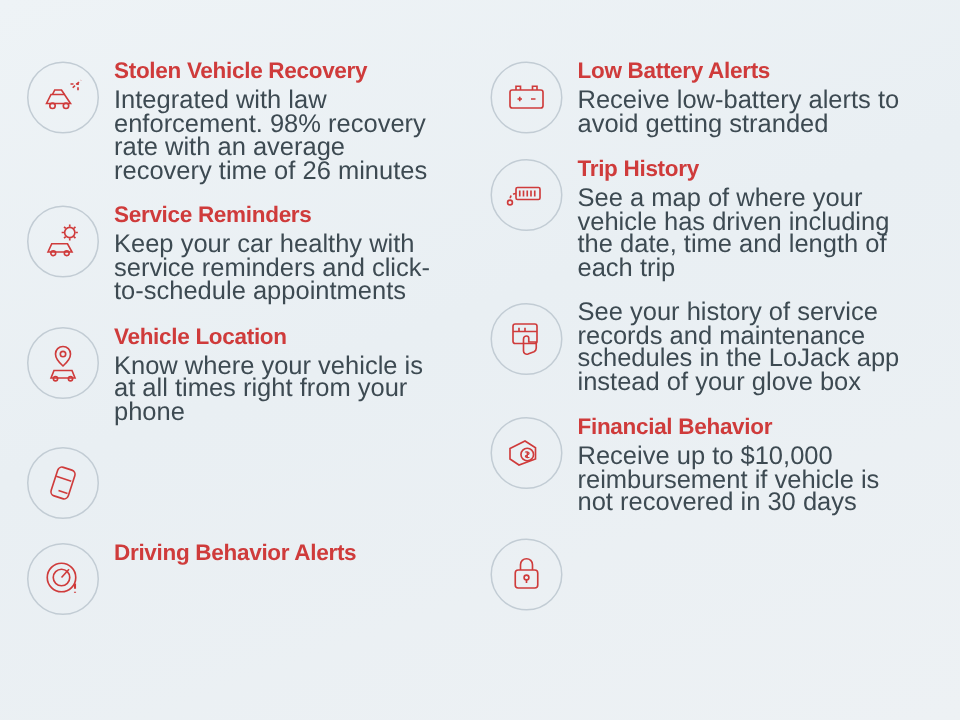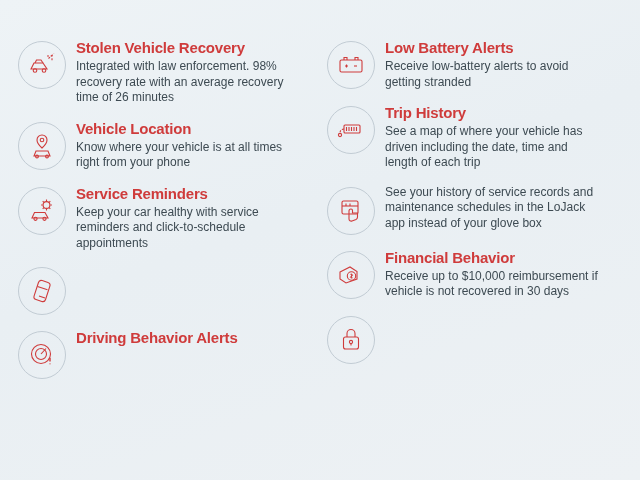--- a/index.html
+++ b/index.html
@@ -61,21 +61,21 @@
   .f-title {
     color: #cf3b3b;
     font-size: 15px;
     font-weight: bold;
     line-height: 18px;
     margin: 0 0 2px 0;
     letter-spacing: -0.2px;
   }
   .f-desc {
     color: #3d4a52;
-    font-size: 12px;
+    font-size: 17px;
     line-height: 15.5px;
     margin: 0;
     max-width: 215px;
   }
 </style>
 </head>
 <body>
 
 <div class="page">
   <div class="columns">
@@ -95,46 +95,46 @@
         </div>
         <div class="text-block">
           <p class="f-title">Stolen Vehicle Recovery</p>
           <p class="f-desc">Integrated with law enforcement. 98% recovery rate with an average recovery time of 26 minutes</p>
         </div>
       </div>
 
       <div class="feature">
         <div class="icon-wrap">
           <svg width="28" height="28" viewBox="0 0 28 28" fill="none" stroke="#cf3b3b" stroke-width="1.1">
+            <circle cx="18.5" cy="8" r="3.4"></circle>
+            <path d="M18.5 2.6 L18.5 4.2 M18.5 11.8 L18.5 13.4 M13.1 8 L14.7 8 M22.3 8 L23.9 8 M14.7 4.2 L15.8 5.3 M21.2 10.7 L22.3 11.8 M22.3 4.2 L21.2 5.3 M15.8 10.7 L14.7 11.8"></path>
+            <path d="M4 21 L6.5 15.5 L17 15.5 L20 21 Z"></path>
+            <circle cx="7.5" cy="21.8" r="1.6"></circle>
+            <circle cx="16.5" cy="21.8" r="1.6"></circle>
+          </svg>
+        </div>
+        <div class="text-block">
+          <p class="f-title">Service Reminders</p>
+          <p class="f-desc">Keep your car healthy with service reminders and click-to-schedule appointments</p>
+        </div>
+      </div>
+
+      <div class="feature">
+        <div class="icon-wrap">
+          <svg width="28" height="28" viewBox="0 0 28 28" fill="none" stroke="#cf3b3b" stroke-width="1.1">
             <path d="M14 3 C11.2 3 9 5.2 9 8 C9 11.6 14 16 14 16 C14 16 19 11.6 19 8 C19 5.2 16.8 3 14 3 Z"></path>
             <circle cx="14" cy="8" r="1.8"></circle>
             <path d="M6 24 L8 19 L20 19 L22 24 Z"></path>
             <circle cx="9" cy="24.5" r="1.4"></circle>
             <circle cx="19" cy="24.5" r="1.4"></circle>
           </svg>
         </div>
         <div class="text-block">
           <p class="f-title">Vehicle Location</p>
           <p class="f-desc">Know where your vehicle is at all times right from your phone</p>
-        </div>
-      </div>
-
-      <div class="feature">
-        <div class="icon-wrap">
-          <svg width="28" height="28" viewBox="0 0 28 28" fill="none" stroke="#cf3b3b" stroke-width="1.1">
-            <circle cx="18.5" cy="8" r="3.4"></circle>
-            <path d="M18.5 2.6 L18.5 4.2 M18.5 11.8 L18.5 13.4 M13.1 8 L14.7 8 M22.3 8 L23.9 8 M14.7 4.2 L15.8 5.3 M21.2 10.7 L22.3 11.8 M22.3 4.2 L21.2 5.3 M15.8 10.7 L14.7 11.8"></path>
-            <path d="M4 21 L6.5 15.5 L17 15.5 L20 21 Z"></path>
-            <circle cx="7.5" cy="21.8" r="1.6"></circle>
-            <circle cx="16.5" cy="21.8" r="1.6"></circle>
-          </svg>
-        </div>
-        <div class="text-block">
-          <p class="f-title">Service Reminders</p>
-          <p class="f-desc">Keep your car healthy with service reminders and click-to-schedule appointments</p>
         </div>
       </div>
 
       <div class="feature">
         <div class="icon-wrap">
           <svg width="28" height="28" viewBox="0 0 28 28" fill="none" stroke="#cf3b3b" stroke-width="1.1">
             <rect x="8" y="4" width="12" height="20" rx="3" transform="rotate(18 14 14)"></rect>
             <path d="M9.5 9.5 L19.5 12.8"></path>
             <path d="M11 19 L17 21"></path>
           </svg>

